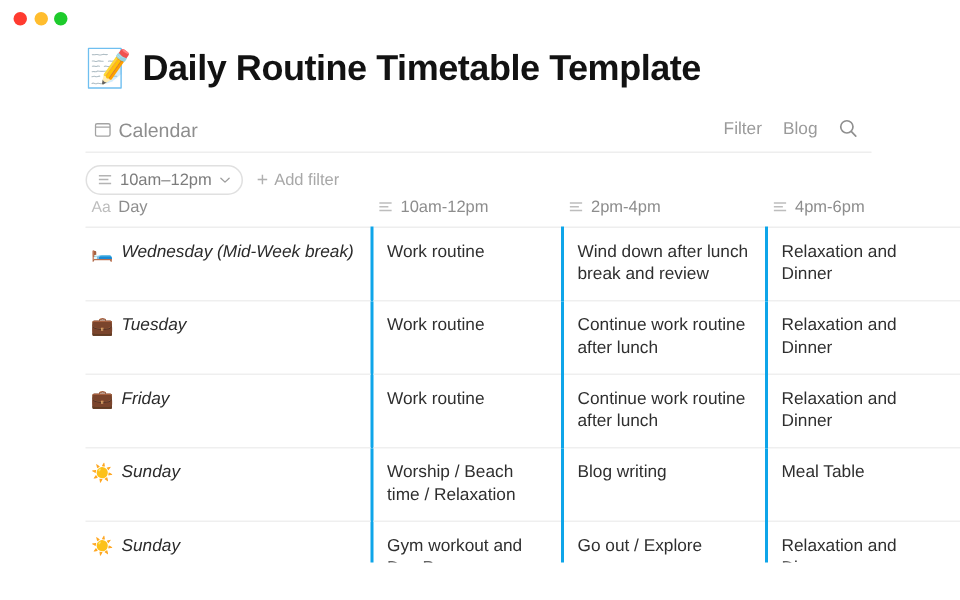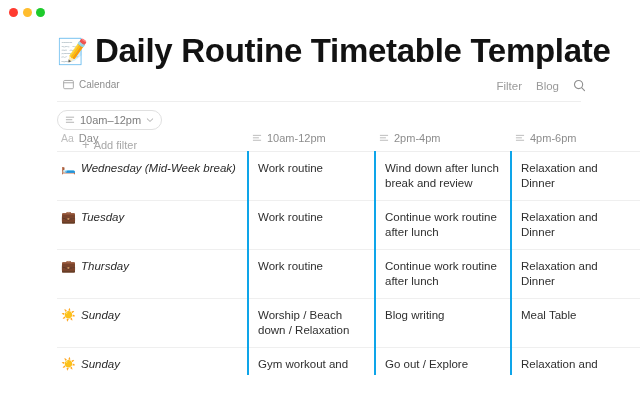--- a/index.html
+++ b/index.html
@@ -67,21 +67,21 @@
     gap: 10px;
   }
   .page-emoji {
     font-size: 25px;
     line-height: 1;
     display: inline-block;
     width: 28px;
     text-align: center;
   }
   .page-title {
-    font-size: 33px;
+    font-size: 24px;
     font-weight: bold;
     color: #121212;
     letter-spacing: -0.3px;
     white-space: nowrap;
   }
 
   
   .view-bar {
     position: absolute;
     top: 51px;
@@ -92,21 +92,21 @@
   .tabs {
     display: flex;
     align-items: flex-start;
     gap: 4px;
   }
   .tab {
     display: flex;
     align-items: center;
     gap: 5px;
     padding: 2px 6px 7px 6px;
-    font-size: 10px;
+    font-size: 13px;
     color: #8e8e8e;
     cursor: pointer;
     position: relative;
     text-align: right;
   }
   .tab.active {
     color: #222222;
     font-weight: bold;
   }
   .tab.active::after {
@@ -116,21 +116,21 @@
     right: 2px;
     bottom: 0;
     height: 1.6px;
     background: #2b2b2b;
   }
   .tab .ic { display: inline-flex; }
 
   .view-actions {
     position: absolute;
     top: 2px;
-    right: 54px;
+    right: 68px;
     display: flex;
     align-items: center;
     gap: 14px;
     font-size: 11.5px;
     color: #9a9a9a;
   }
   .view-actions .act { cursor: pointer; white-space: nowrap; }
   .view-actions .icon-btn {
     display: inline-flex;
     align-items: center;
@@ -147,21 +147,20 @@
   }
 
   
   .filter-row {
     position: absolute;
     top: 84px;
     left: 57px;
     display: flex;
     align-items: center;
     gap: 9px;
-    flex-direction: column;
   }
   .filter-pill {
     display: inline-flex;
     align-items: center;
     gap: 5px;
     height: 18px;
     padding: 0 7px;
     border: 1px solid #e0e0e0;
     border-radius: 10px;
     font-size: 11px;
@@ -414,36 +413,36 @@
             </td>
             <td class="col-sep">Work routine</td>
             <td class="col-sep">Continue work routine after lunch</td>
             <td class="col-sep">Relaxation and Dinner</td>
           </tr>
 
           <tr>
             <td>
               <span class="day-cell">
                 <span class="day-emoji">💼</span>
-                <span class="day-name">Thursday</span>
+                <span class="day-name">Friday</span>
               </span>
             </td>
             <td class="col-sep">Work routine</td>
             <td class="col-sep">Continue work routine after lunch</td>
             <td class="col-sep">Relaxation and Dinner</td>
           </tr>
 
           <tr>
             <td>
               <span class="day-cell">
                 <span class="day-emoji">☀️</span>
                 <span class="day-name">Sunday</span>
               </span>
             </td>
-            <td class="col-sep">Worship / Beach down / Relaxation</td>
+            <td class="col-sep">Worship / Beach time / Relaxation</td>
             <td class="col-sep">Blog writing</td>
             <td class="col-sep">Meal Table</td>
           </tr>
 
           <tr>
             <td>
               <span class="day-cell">
                 <span class="day-emoji">☀️</span>
                 <span class="day-name">Sunday</span>
               </span>

